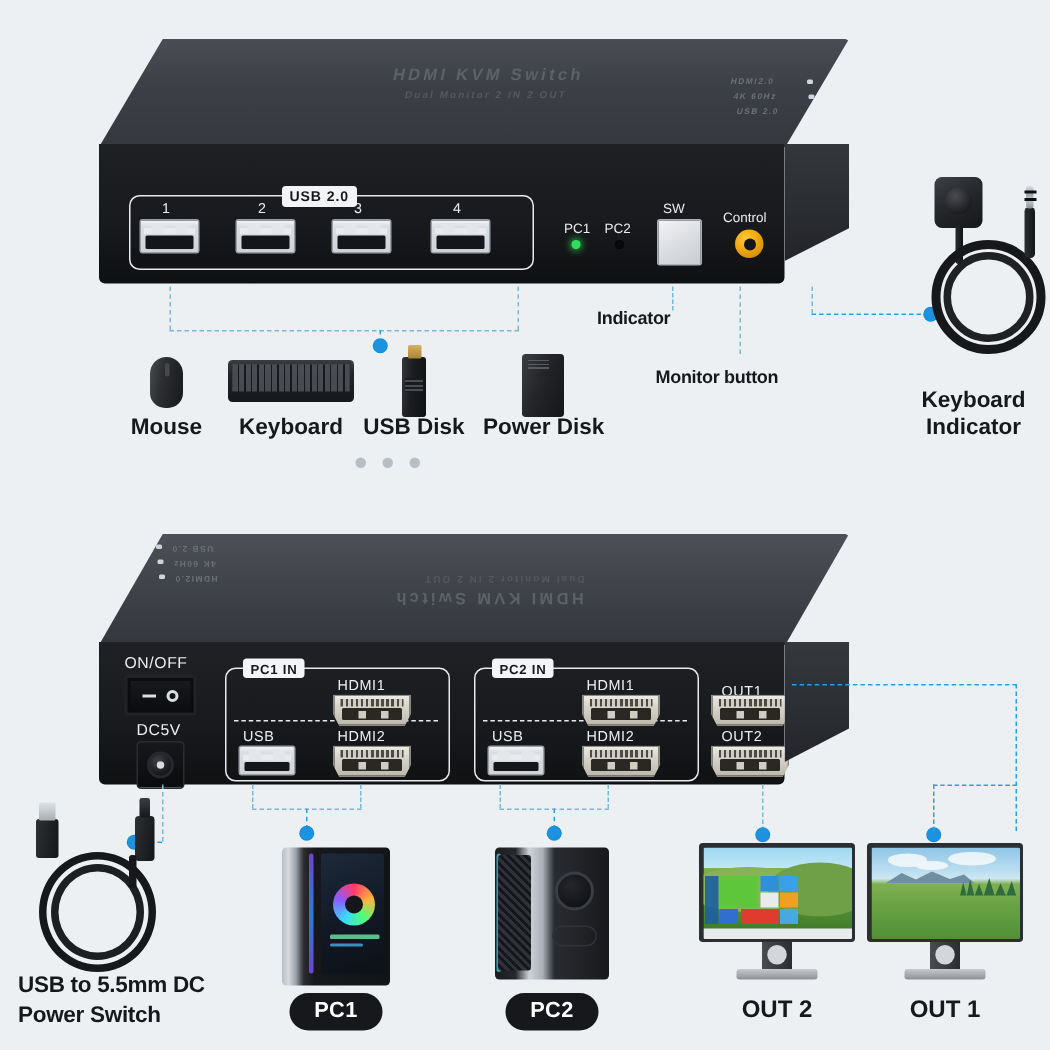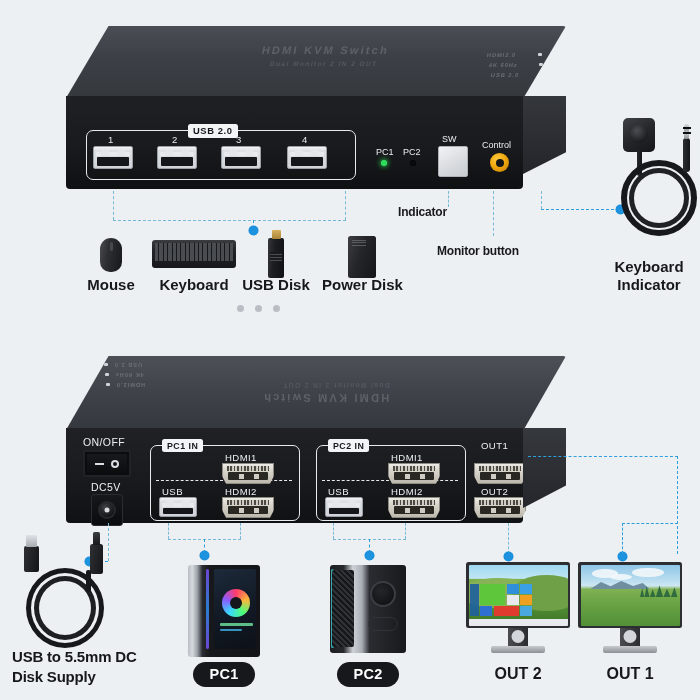--- a/index.html
+++ b/index.html
@@ -552,21 +552,21 @@
       </div>
 
       <div class="portlbl" style="left:325px;top:58px;">HDMI2</div>
       <div class="hdmiport" style="left:322px;top:69px;">
         <div class="teeth"></div>
           <div class="slot"></div>
         <div class="pin" style="left:16px;"></div>
           <div class="pin" style="left:31px;"></div>
       </div>
 
-      <div class="portlbl" style="left:415px;top:12px;">OUT1</div>
+      <div class="portlbl" style="left:415px;top:28px;">OUT1</div>
       <div class="hdmiport" style="left:408px;top:35px;">
         <div class="teeth"></div>
           <div class="slot"></div>
         <div class="pin" style="left:16px;"></div>
           <div class="pin" style="left:31px;"></div>
       </div>
 
       <div class="portlbl" style="left:415px;top:58px;">OUT2</div>
       <div class="hdmiport" style="left:408px;top:69px;">
         <div class="teeth"></div>
@@ -609,21 +609,21 @@
       <div class="tip"></div>
     </div>
     <div class="ps-dc" style="left:78px;top:14px;">
       <div class="tip"></div>
     </div>
     <div class="ps-loop" style="left:14px;top:38px;"></div>
     <div class="ps-loop i2" style="left:22px;top:46px;"></div>
     <div class="abs" style="left:74px;top:40px;width:5px;height:22px;background:#17181b;border-radius:2px;"></div>
   </div>
   <div class="abs callout md" style="left:12px;top:648px;">USB to 5.5mm DC</div>
-  <div class="abs callout md" style="left:12px;top:668px;">Disk Supply</div>
+  <div class="abs callout md" style="left:12px;top:668px;">Power Switch</div>
 
   <div class="pc1" style="left:188px;top:565px;">
     <div class="strip"></div>
     <div class="glass"></div>
     <div class="rgbfan"></div>
     <div class="led2"></div>
     <div class="led3"></div>
   </div>
   <div class="abs" style="left:188px;top:662px;width:72px;text-align:center;">
     <span class="pill">PC1</span>

